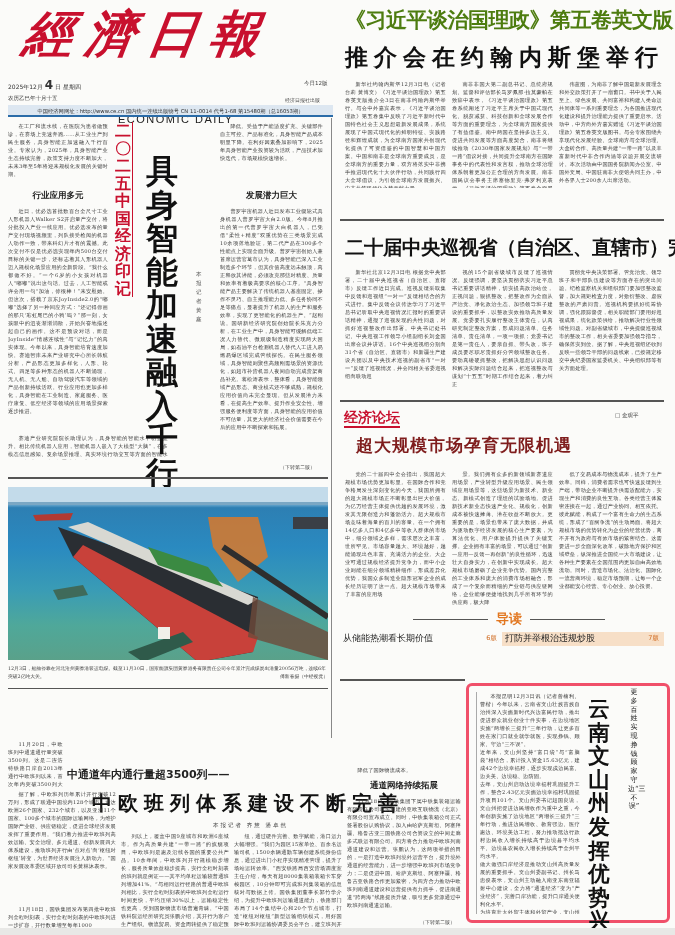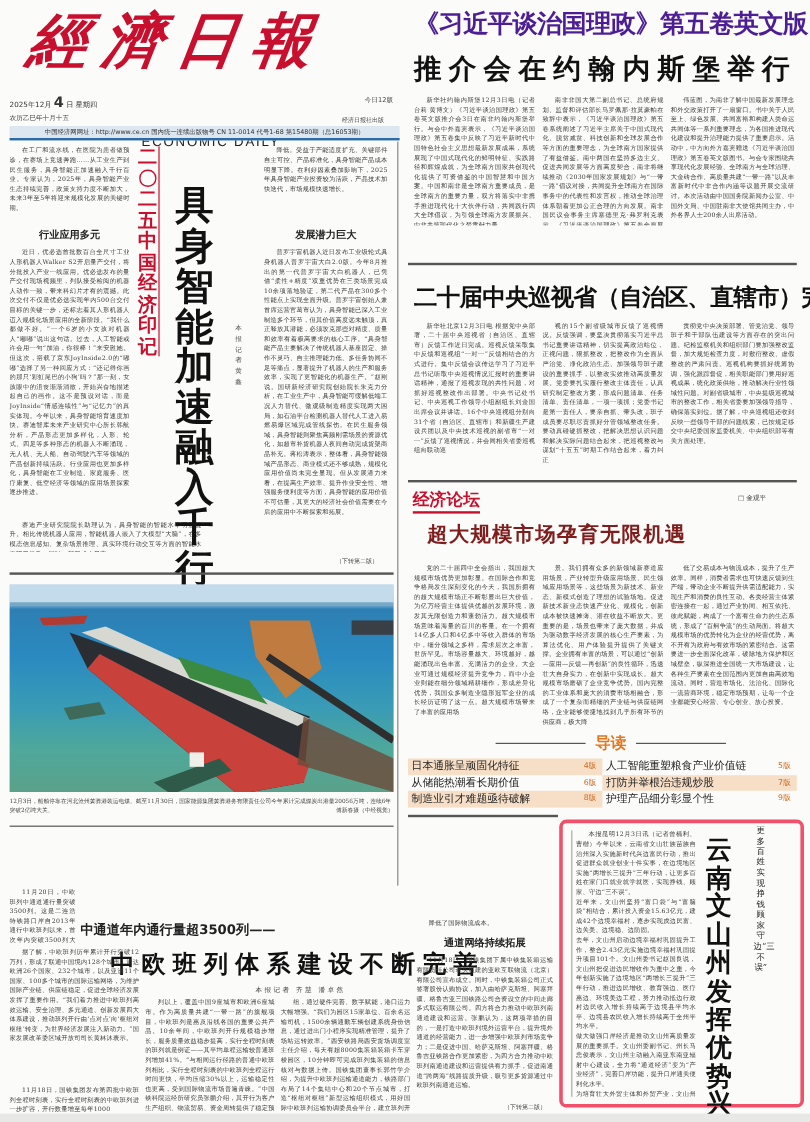--- a/index.html
+++ b/index.html
@@ -13,21 +13,21 @@
   #masthead-logo { left: 24px; top: 4px; width: 270px; height: 60px; font-family: "DejaVu Serif", serif; font-style: italic; font-weight: bold; font-size: 50px; color: #c8102e; letter-spacing: 12px; line-height: 60px; transform: skewX(-8deg); }
   #masthead-date { left: 8px; top: 78px; font-size: 6px; color: #333; }
   #masthead-date .big { font-size: 12px; font-weight: bold; }
   #masthead-lunar { left: 8px; top: 95px; font-size: 5.5px; color: #444; }
   #masthead-en { left: 118px; top: 91px; font-size: 11px; letter-spacing: 1.5px; color: #222; font-family: "Liberation Sans", sans-serif; margin-top: 22px; }
   #masthead-pages { left: 304px; top: 80px; font-size: 5.5px; color: #444; }
   #masthead-publisher { left: 285px; top: 97px; font-size: 5px; color: #444; }
   #info-bar { left: 8px; top: 105px; width: 325px; height: 12px; background: #dde7f1; border-bottom: 2px solid #2b6ca8; font-size: 5.3px; line-height: 12px; text-align: center; color: #333; white-space: nowrap; }
 
   
-  #xi-headline1 { left: 345px; top: 6px; width: 325px; font-size: 21px; font-weight: bold; color: #4c1d95; letter-spacing: -0.5px; white-space: nowrap; }
+  #xi-headline1 { left: 345px; top: 6px; width: 325px; font-size: 21px; font-weight: bold; color: #4d7c0f; letter-spacing: -0.5px; white-space: nowrap; }
   #xi-headline2 { left: 345px; top: 42px; width: 325px; font-size: 23px; font-weight: bold; color: #111; letter-spacing: 6px; white-space: nowrap; }
 
   .rule { height: 1.5px; background: #555; }
   .vrule { width: 1px; background: #888; }
 
   
   #robot-series { left: 115px; top: 122px; width: 18px; color: #c8102e; font-weight: bold; font-size: 16px; line-height: 17.5px; text-align: center; border-right: 1px solid #c8102e; padding-right: 2px; }
   #robot-title { left: 145px; top: 155px; width: 34px; color: #111; font-weight: bold; font-size: 32px; line-height: 33.5px; text-align: center; }
   #robot-byline { left: 196px; top: 270px; width: 8px; font-size: 5.5px; line-height: 9px; color: #555; }
 
@@ -91,47 +91,27 @@
 <div class="abs" id="forum-label">经济论坛</div>
 <div class="abs" id="forum-author">□ 金观平</div>
 <div class="abs" id="forum-title">超大规模市场孕育无限机遇</div>
 <div class="abs body-text" style="left:345px;top:470px;width:101px;height:136px;">党的二十届四中全会指出，我国超大规模市场优势更加彰显。在国际合作和竞争格局发生深刻变化的今天，我国所拥有的超大规模市场正不断彰显出巨大价值，为亿万经营主体提供优越的发展环境，激发其无限创造力和蓬勃活力。超大规模市场意味着海量的百川的客量。在一个拥有14亿多人口和4亿多中等收入群体的市场中，细分领域之多样，需求层次之丰富，世所罕见。市场容量越大、环境越好，越能涌现出色丰富、充满活力的企业。大企业可通过规模经济提升竞争力，而中小企业则能在细分领域精耕细作，形成差异化优势，我国众多制造业隐形冠军企业的成长经历证明了这一点。超大规模市场带来了丰富的应用场</div>
 <div class="abs body-text" style="left:452px;top:470px;width:101px;height:136px;">景。我们拥有众多的新领域新赛道应用场景，产业转型升级应用场景、民生领域应用场景等，这些场景为新技术、新业态、新模式创造了理想的试验场地。促进新技术新业态快速产业化、规模化，创新成本被快速摊薄、潜在收益不断放大。更重要的是，场景也带来了庞大数据，并成为驱动数字经济发展的核心生产要素，为算法优化、用户体验提升提供了关键支撑。企业拥有丰富的场景，可以通过“创新—应用—反馈—再创新”的良性循环，迅速壮大自身实力，在创新中实现成长。超大规模市场磨砺了企业竞争优势。国内完整的工业体系和庞大的消费市场相融合，形成了一个复杂而精细的产业链与供应链网络，企业能够便捷地找到几乎所有环节的供应商，极大降</div>
 <div class="abs body-text" style="left:559px;top:470px;width:103px;height:136px;">低了交易成本与物流成本，提升了生产效率。同样，消费者需求也可快速反馈到生产端，带动企业不断提升供需适配能力，实现生产和消费的良性互动。各类经营主体紧密连接在一起，通过产业协同、相互依托、彼此赋能，构成了一个富有生命力的生态系统，形成了“百舸争流”的生动局面。将超大规模市场的优势转化为企业的经营优势，离不开有为政府与有效市场的紧密结合。这需要进一步全面深化改革，破除地方保护和区域壁垒，纵深推进全国统一大市场建设，让各种生产要素在全国范围内更加自由高效地流动。同时，营造市场化、法治化、国际化一流营商环境，稳定市场预期，让每一个企业都能安心经营、专心创业、放心投资。</div>
 
 <div class="abs" id="guide-heading">导读</div>
 <div class="abs" id="guide-table">
   <div class="guide-row">
-    <div class="guide-cell shade">
-        <span>日本通胀呈顽固化特征</span>
-        <span class="pg">4版</span>
-      </div>
-    <div class="guide-cell">
-        <span>人工智能重塑粮食产业价值链</span>
-        <span class="pg">5版</span>
-      </div>
-  </div>
-  <div class="guide-row">
     <div class="guide-cell">
         <span>从储能热潮看长期价值</span>
         <span class="pg">6版</span>
       </div>
     <div class="guide-cell shade">
         <span>打防并举根治违规炒股</span>
         <span class="pg">7版</span>
-      </div>
-  </div>
-  <div class="guide-row">
-    <div class="guide-cell shade">
-        <span>制造业引才难题亟待破解</span>
-        <span class="pg">8版</span>
-      </div>
-    <div class="guide-cell">
-        <span>护理产品细分彰显个性</span>
-        <span class="pg">9版</span>
       </div>
   </div>
 </div>
 <div class="abs rule" style="left:340px;top:679px;width:125px;"></div>
 
 <div class="abs body-text" style="left:8px;top:122px;width:100px;height:58px;">在工厂和流水线，在医院为患者做预诊，在赛场上竞速奔跑……从工业生产到民生服务，具身智能正加速融入千行百业。专家认为，2025年，具身智能产业生态持续完善，政策支持力度不断加大，未来3年至5年将迎来规模化发展的关键时期。</div>
 <div class="abs sub" style="left:8px;top:190px;width:100px;">行业应用多元</div>
 <div class="abs body-text" style="left:8px;top:207px;width:100px;height:225px;">近日，优必选首批数百台全尺寸工业人形机器人Walker S2开启量产交付，将分批投入产业一线应用。优必选发布的量产交付现场视频里，列队接受检阅的机器人动作一致，带来科幻片才有的震撼。此次交付不仅是优必选实现年内500台交付目标的关键一步，还标志着其人形机器人迈入规模化场景应用的全新阶段。“我什么都做不好。”一个6岁的小女孩对机器人“嘟嘟”说出这句话。过去，人工智能或许会用一句“加油，你很棒！”来安慰她。但这次，搭载了京东JoyInside2.0的“嘟嘟”选择了另一种回应方式：“还记得你画的那只‘彩虹尾巴的小狗’吗？”那一刻，女孩眼中的沮丧渐渐消散，开始兴奋地描述起自己的画作。这不是预设对话，而是JoyInside“情感连续性”与“记忆力”的真实体现。今年以来，具身智能培育速度加快。赛迪智库未来产业研究中心所长韩航分析，产品形态更加多样化，人形、轮式、四足等多种形态的机器人不断涌现，无人机、无人船、自动驾驶汽车等领域的产品创新持续活跃。行业应用也更加多样化，具身智能在工业制造、家庭服务、医疗康复、低空经济等领域的应用场景探索逐步推进。</div>
 <div class="abs body-text" style="left:8px;top:434px;width:160px;height:26px;">赛迪产业研究院院长助理认为，具身智能的智能水平明显提升。相比传统机器人应用，智能机器人嵌入了大模型“大脑”，在多模态信息感知、复杂场景推理、真实环境行动交互等方面的智能水平明显提升。同时，部署成本显著</div>
 

